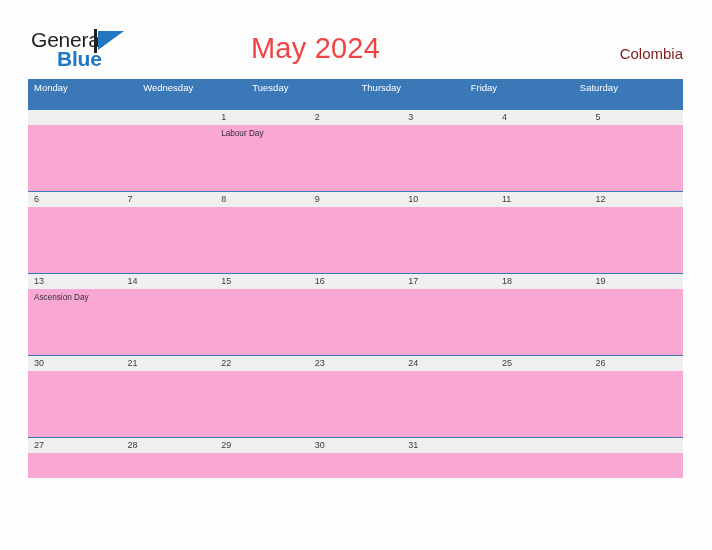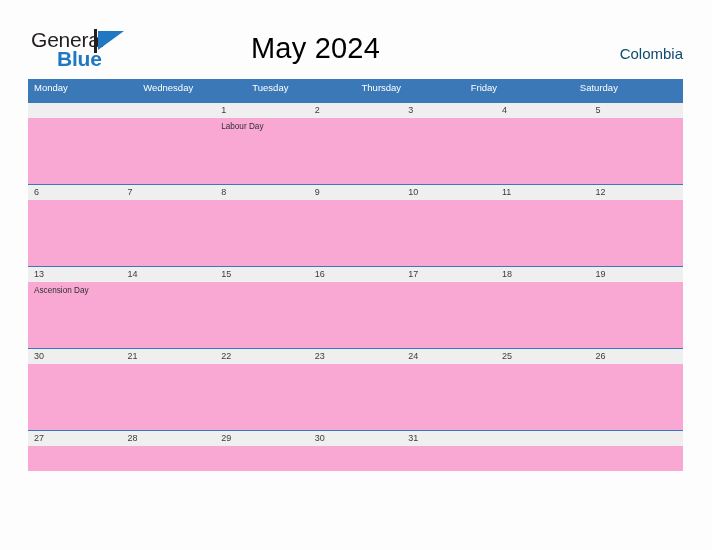--- a/index.html
+++ b/index.html
@@ -65,48 +65,48 @@
     border-left:26px solid #1f78c1;
     border-bottom:19px solid transparent;
   }
 
   .cal-title {
     position:absolute;
     left:0; top:32px;
     width:631px;
     text-align:center;
     font-size:29px;
-    color:#000000;
+    color:#ef4444;
     font-family:"Liberation Sans", sans-serif;
     font-weight:400;
     letter-spacing:0.2px;
   }
   .country {
     position:absolute;
     right:29px;
     top:45px;
     font-size:15px;
-    color:#0c4a6e;
+    color:#7f1d1d;
     font-family:"Liberation Sans", sans-serif;
   }
 
   
   .cal {
     position:absolute;
     left:28px;
     top:79px;
     width:655px;
   }
   .row {
     display:flex;
     width:100%;
   }
   .head-row {
     background:#3b78b7;
-    height:24px;
+    height:31px;
   }
   .head-cell {
     flex:1 1 0;
     color:#ffffff;
     font-size:9.5px;
     line-height:17px;
     padding-left:6px;
     font-family:"Liberation Sans", sans-serif;
     white-space:nowrap;
     overflow:hidden;

